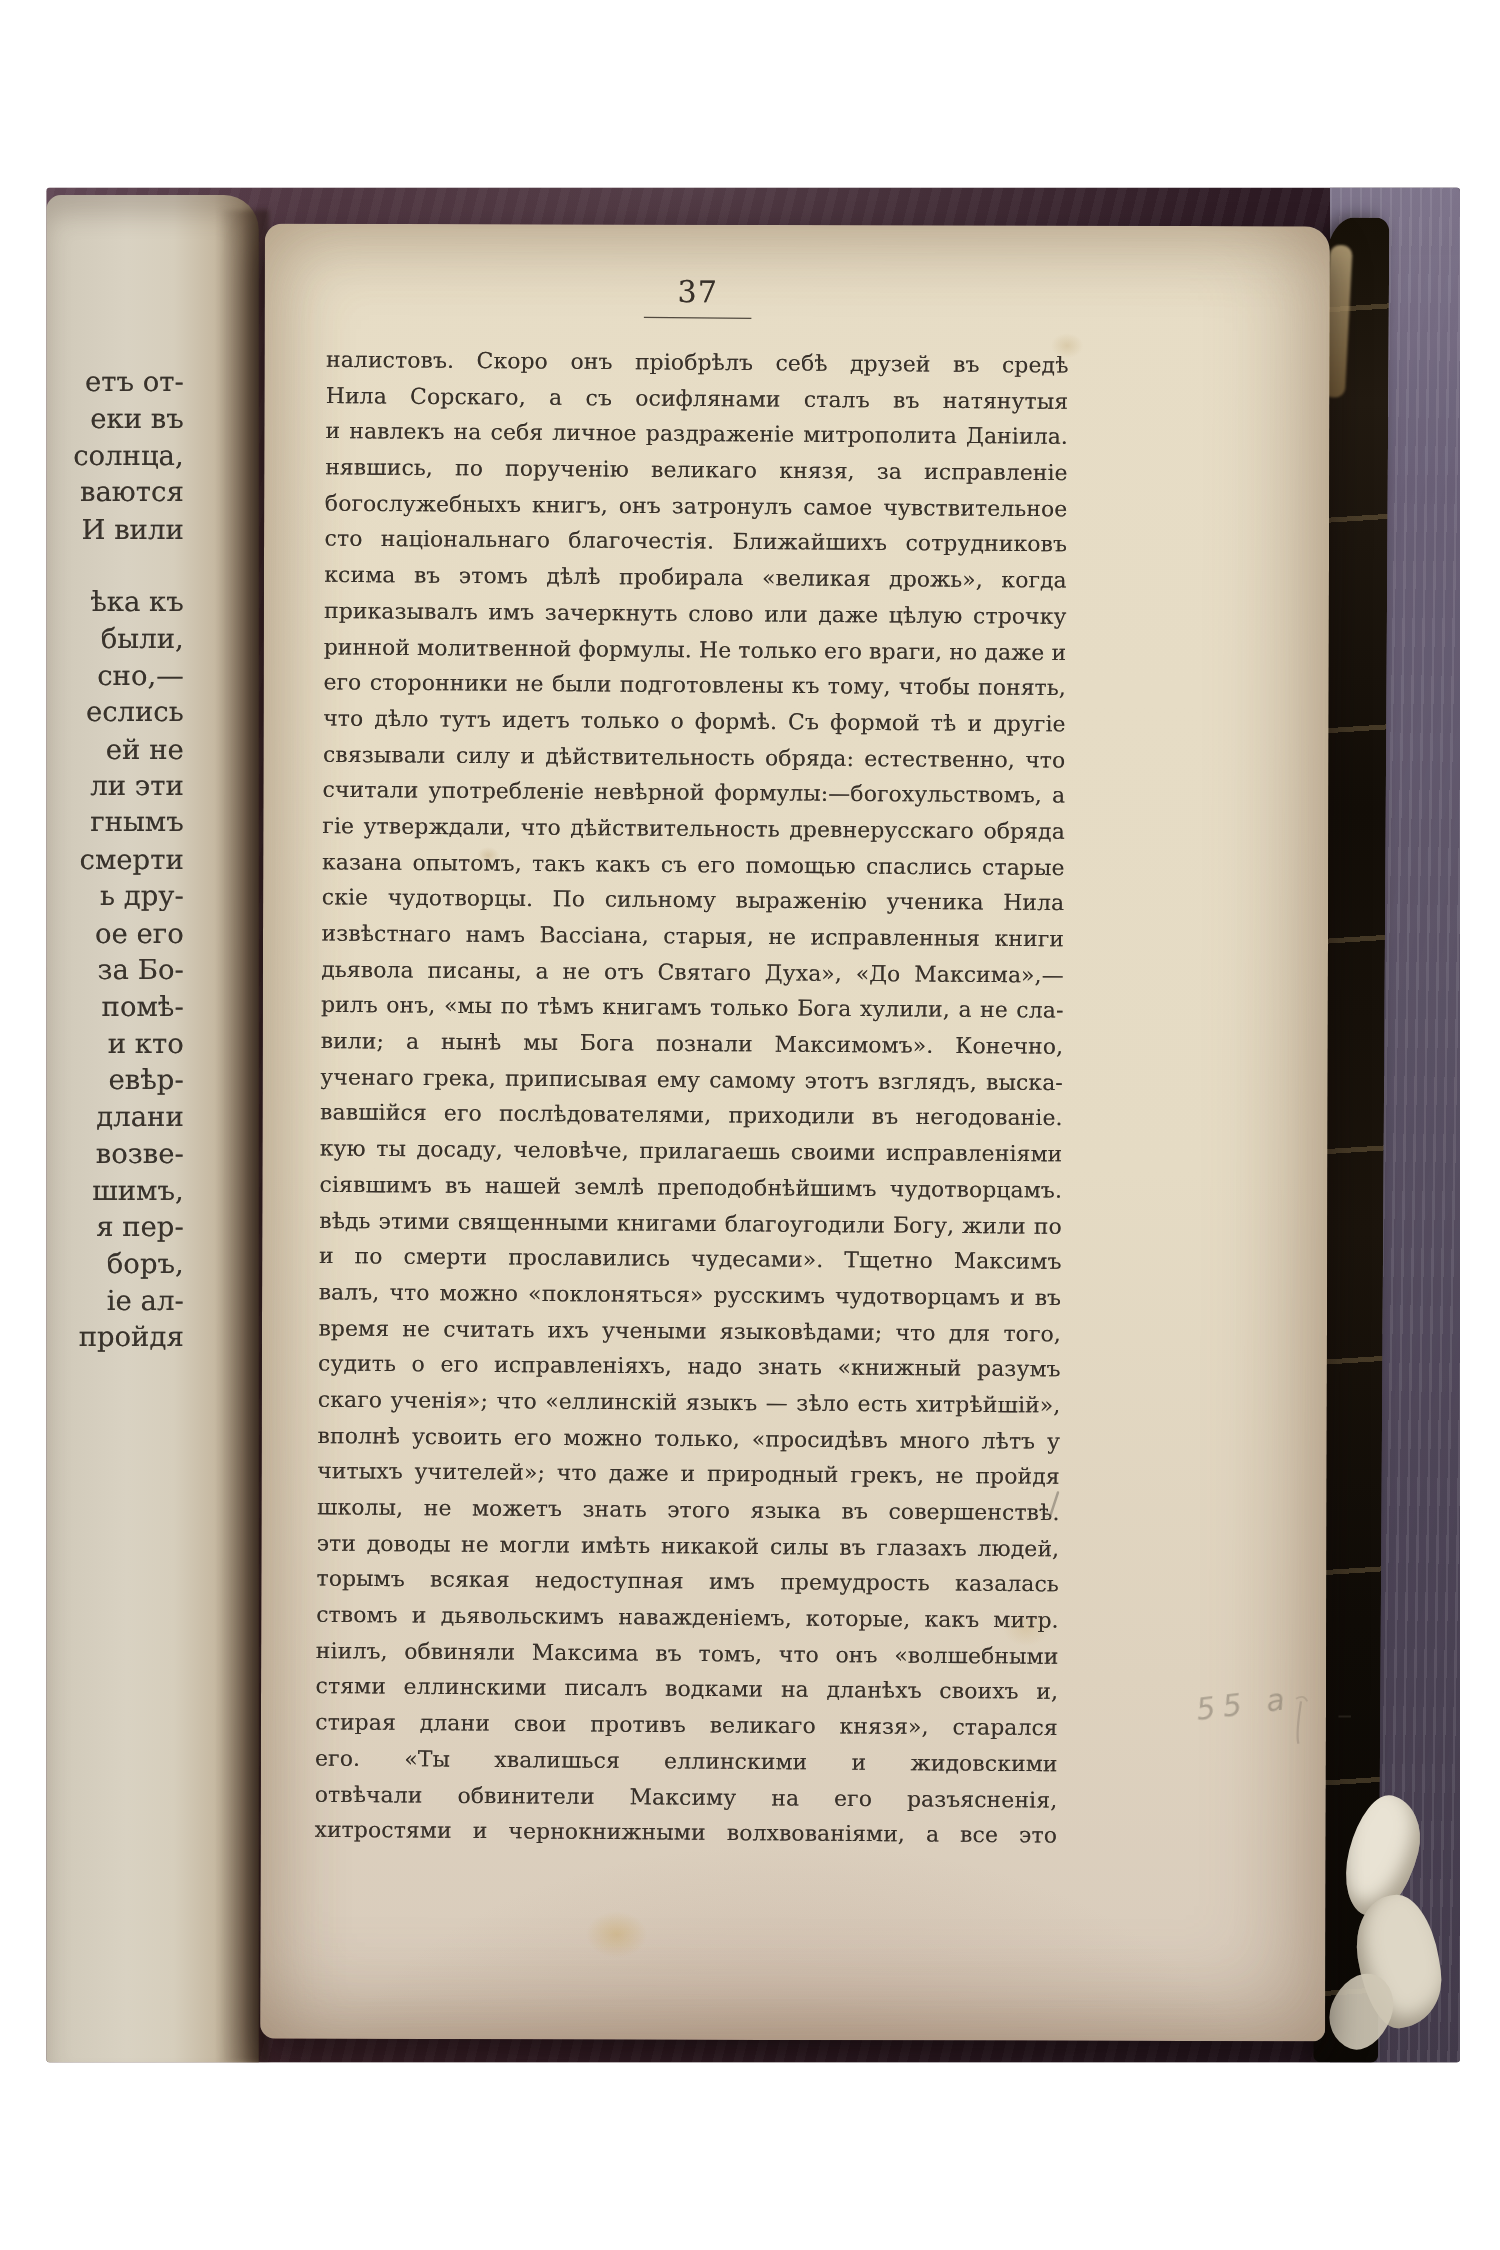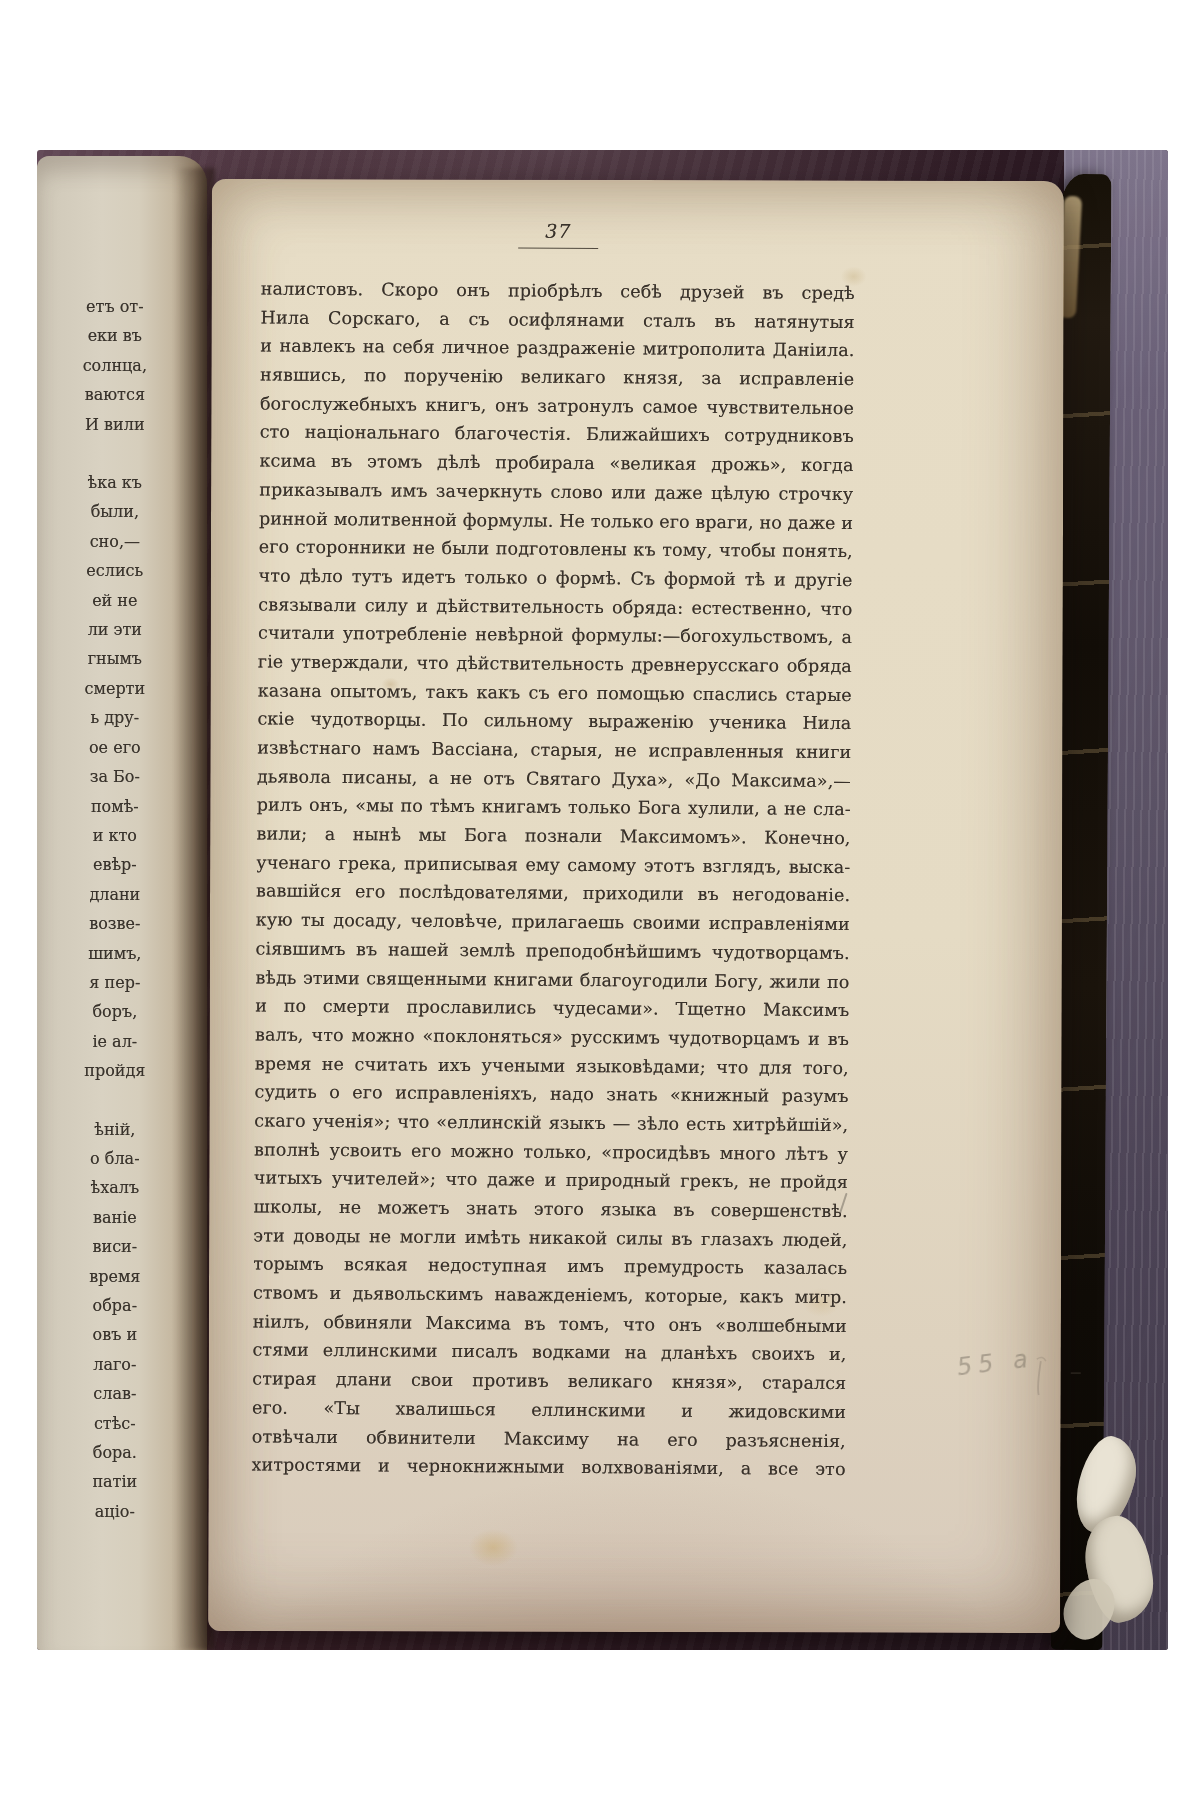--- a/index.html
+++ b/index.html
@@ -37,43 +37,43 @@
     box-shadow:inset 6px -8px 14px rgba(110,100,82,.5);}
   .torn-3{left:1028px;top:1428px;width:48px;height:62px;background:#cfc8b5;opacity:.92;
     border-radius:50% 50% 45% 55% / 55% 45% 55% 45%;transform:rotate(21deg);}
   .torn-dark{left:1064px;top:1402px;width:32px;height:44px;background:#241f17;border-radius:50%;
     transform:rotate(-12deg);opacity:.85;}
 
   
   .left-page{position:absolute;left:0;top:6px;width:170px;height:1494px;border-radius:12px 28px 0 0;
     background:linear-gradient(90deg,#cfc8b8 0%,#d9d2c2 38%,#d6cebc 60%,#c6b9a2 79%,#a08f76 92%,#6f5d48 100%);
     box-shadow:inset 0 16px 20px rgba(70,50,40,.22);}
-  .left-frags{position:absolute;top:136px;right:60px;text-align:center;font-size:16px;line-height:29.4px;
+  .left-frags{position:absolute;top:136px;right:60px;text-align:right;font-size:22px;line-height:29.4px;
     color:#39332c;text-shadow:0 0 .5px rgba(57,51,44,.55);white-space:nowrap;}
   .frag-group{margin-bottom:29px;}
   .gutter{position:absolute;left:138px;top:18px;width:40px;height:1482px;filter:blur(2px);
     background:linear-gradient(90deg, rgba(60,42,32,0) 0%, rgba(60,42,32,.30) 45%, rgba(33,20,14,.55) 100%);}
 
   
   .main-page{position:absolute;left:173px;top:30px;width:852px;height:1452px;transform:rotate(.15deg);
     border-radius:14px 20px 10px 12px;
     background:
       radial-gradient(34px 26px at 285px 1368px, rgba(198,160,80,.36), rgba(198,160,80,0) 72%),
       radial-gradient(26px 20px at 612px 1122px, rgba(190,155,85,.22), transparent 72%),
       radial-gradient(18px 14px at 642px 96px, rgba(180,150,90,.26), transparent 72%),
       radial-gradient(12px 9px at 180px 505px, rgba(170,135,80,.28), transparent 75%),
       radial-gradient(520px 300px at 50% 104%, rgba(150,112,96,.26), transparent 72%),
       linear-gradient(180deg,#e7ddc6 0%,#e5dbc4 52%,#ded2be 80%,#d8cbbc 100%);
     box-shadow:inset 0 0 70px rgba(125,98,70,.28), inset -28px -24px 70px rgba(135,105,82,.32),
       inset 20px 16px 50px rgba(125,98,70,.20), 0 16px 30px rgba(15,8,8,.55);}
   .text-area{position:absolute;left:46px;top:0;width:594px;height:100%;transform:rotate(.30deg);
     color:#38312a;text-shadow:0 0 .5px rgba(56,49,42,.6);}
   .page-number-wrap{position:absolute;top:40px;left:0;width:100%;text-align:center;}
-  .page-number{display:inline-block;font-size:19px;letter-spacing:1px;padding:0 27px 6px;
-    border-bottom:1.6px solid rgba(55,48,40,.85);font-style:italic;}
+  .page-number{display:inline-block;font-size:24px;letter-spacing:1px;padding:0 27px 6px;
+    border-bottom:1.6px solid rgba(55,48,40,.85);}
   .lines{position:absolute;top:97px;left:0;width:100%;}
   .text-line{text-align:justify;text-align-last:justify;height:28.7px;line-height:28.7px;
     font-size:17.5px;letter-spacing:.1px;overflow:hidden;}
 
   
   .pencil-tick{position:absolute;left:633px;top:1012px;width:2px;height:22px;border-radius:2px;
     background:rgba(95,88,80,.45);transform:rotate(18deg);}
   .pencil-note{position:absolute;left:748px;top:1168px;transform:rotate(-7deg);
     font-family:"DejaVu Sans",sans-serif;font-style:italic;font-size:24px;letter-spacing:6px;
     color:rgba(118,108,96,.48);filter:blur(.3px);white-space:nowrap;}
@@ -118,36 +118,20 @@
           <div class="frag-line">помѣ-</div>
           <div class="frag-line">и кто</div>
           <div class="frag-line">евѣр-</div>
           <div class="frag-line">длани</div>
           <div class="frag-line">возве-</div>
           <div class="frag-line">шимъ,</div>
           <div class="frag-line">я пер-</div>
           <div class="frag-line">боръ,</div>
           <div class="frag-line">іе ал-</div>
           <div class="frag-line">пройдя</div>
-        </div>
-      <div class="frag-group">
-          <div class="frag-line">ѣній,</div>
-          <div class="frag-line">о бла-</div>
-          <div class="frag-line">ѣхалъ</div>
-          <div class="frag-line">ваніе</div>
-          <div class="frag-line">виси-</div>
-          <div class="frag-line">время</div>
-          <div class="frag-line">обра-</div>
-          <div class="frag-line">овъ и</div>
-          <div class="frag-line">лаго-</div>
-          <div class="frag-line">слав-</div>
-          <div class="frag-line">стѣс-</div>
-          <div class="frag-line">бора.</div>
-          <div class="frag-line">патіи</div>
-          <div class="frag-line">аціо-</div>
         </div>
     </div>
   </div>
   <div class="gutter"></div>
 
   <div class="main-page">
     <div class="text-area">
       <div class="page-number-wrap">
         <span class="page-number">37</span>
       </div>

